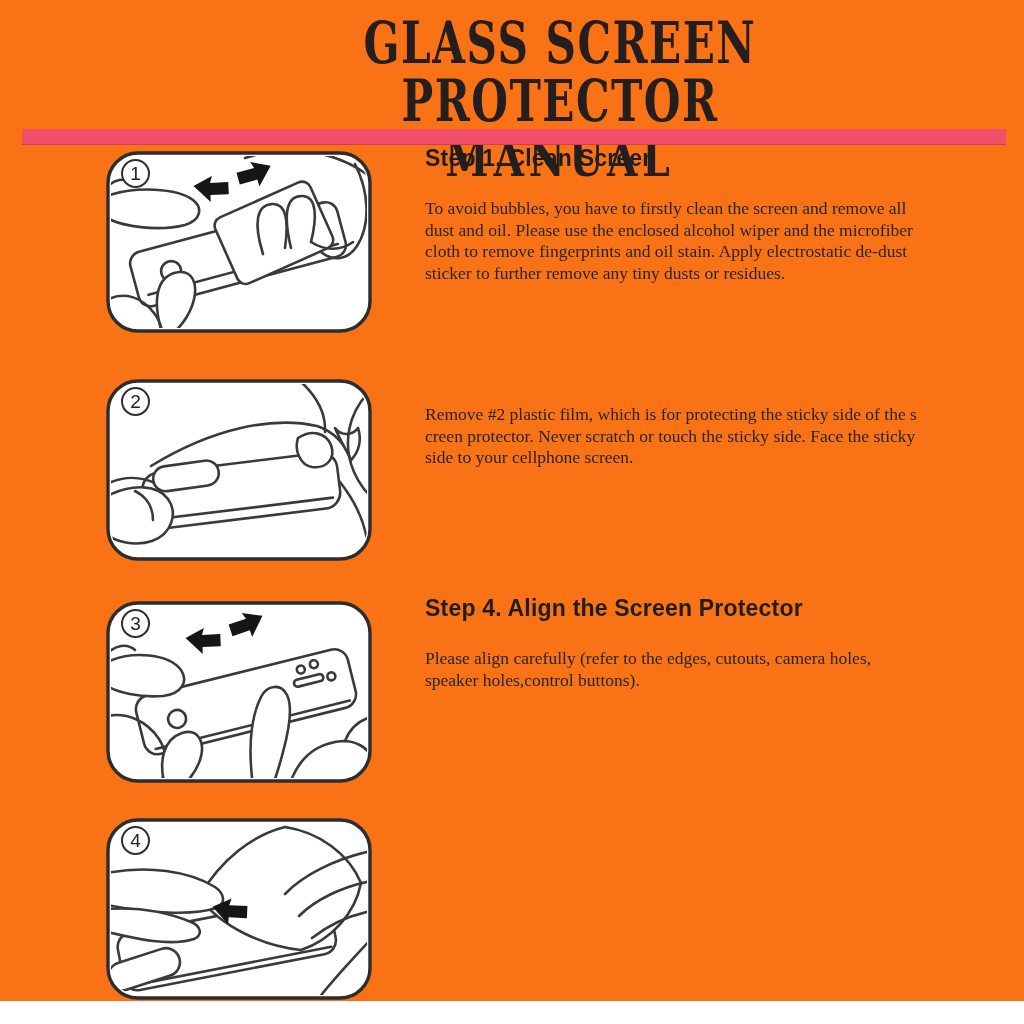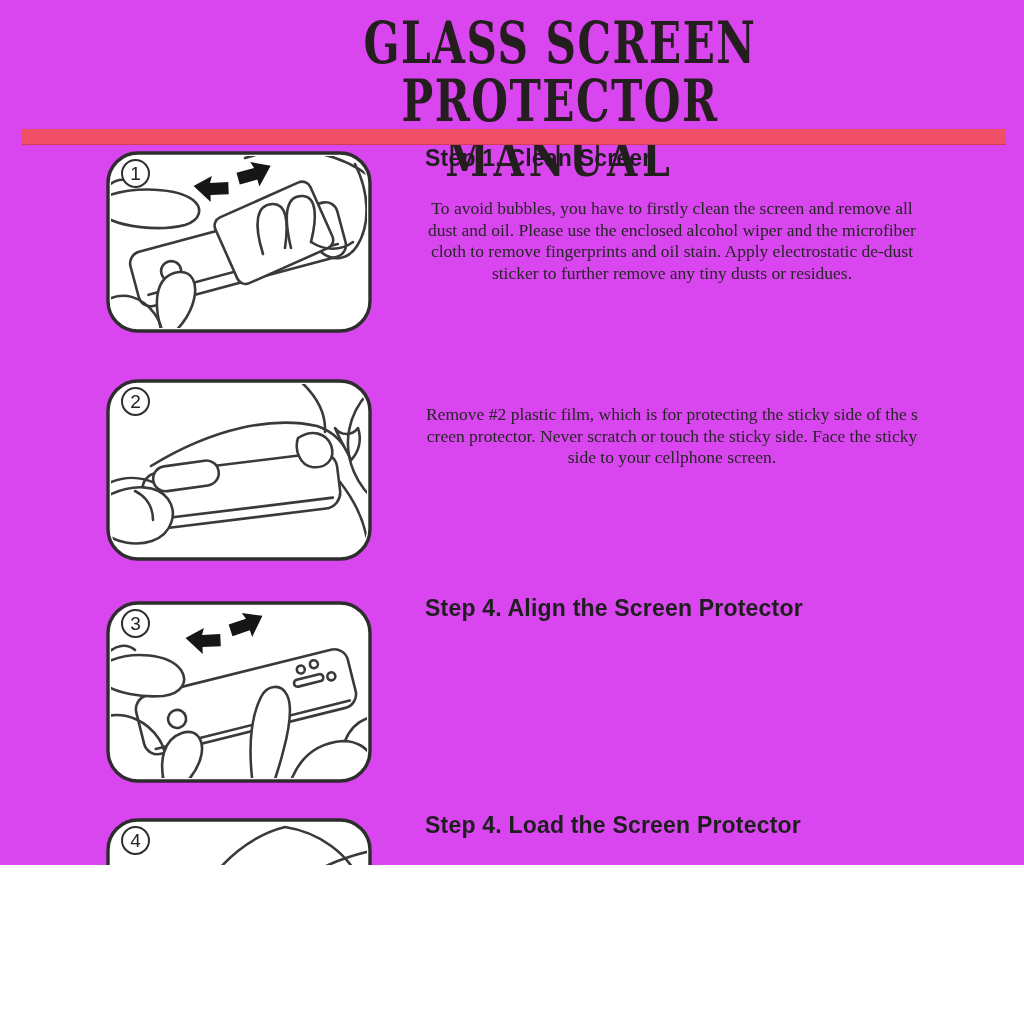--- a/index.html
+++ b/index.html
@@ -1,37 +1,37 @@
 <!DOCTYPE html>
 <html style="--accent: #f14e68;"><head>
 <meta charset="utf-8">
 <style>
   html,body{margin:0;padding:0;background:#ffffff;}
-  .page{position:relative;width:1024px;height:865px;background:#d946ef;overflow:hidden;
+  .page{position:relative;width:1024px;height:1001px;background:#f97316;overflow:hidden;
         font-family:"Liberation Sans",sans-serif;}
   
   .hdr{position:absolute;top:14px;left:96px;right:0;text-align:center;color:#241f1e;}
   .t1{font-family:"DejaVu Serif",serif;font-weight:800;font-size:57px;line-height:58px;
       letter-spacing:2px;transform:scaleX(.74);transform-origin:50% 0;}
   .t2{font-family:"DejaVu Serif",serif;font-weight:800;font-size:49px;line-height:50px;
       letter-spacing:6px;transform:scaleX(.80);transform-origin:50% 0;margin-top:4px;}
   .divider{position:absolute;left:22px;top:129px;width:984px;height:15px;
            background:var(--accent,#f14e68);border-bottom:1px solid #d23c55;}
   
   .step{position:absolute;left:105px;width:814px;display:flex;align-items:flex-start;}
   .fig{position:relative;width:268px;height:184px;margin:0;flex:none;}
   .fig svg{display:block;width:268px;height:184px;}
   .badge{position:absolute;left:16px;top:9px;width:29px;height:29px;border:2px solid #2f2f2f;
          border-radius:50%;display:flex;align-items:center;justify-content:center;
          font-size:19px;color:#222;background:#fff;box-sizing:border-box;}
   .txt{margin-left:52px;width:514px;}
   .txt h2{margin:-5px 0 0;font-size:23px;font-weight:700;color:#1e1e1e;letter-spacing:.2px;
           font-family:"Liberation Sans",sans-serif;}
   .txt p{margin:26px 0 0;font-family:"Liberation Serif",serif;font-size:17.5px;
-         line-height:21.5px;color:#262626;text-align:center;}
+         line-height:21.5px;color:#262626;}
   
   .f{fill:#fff;stroke:#2d2d2d;stroke-width:3.4;}
   .s{fill:none;stroke:#3a3a3a;stroke-width:2.6;stroke-linecap:round;stroke-linejoin:round;}
   .w{fill:#fff;stroke:#3a3a3a;stroke-width:2.6;stroke-linejoin:round;stroke-linecap:round;}
   .k{fill:#161616;stroke:none;}
 </style>
 </head>
 <body>
 
 <div class="page">
@@ -143,20 +143,21 @@
           <path class="s" d="M184,186 C193,158 212,143 238,141 C252,141 262,148 266,156"></path>
           <path class="s" d="M240,141 C245,128 255,120 266,117"></path>
           <path class="k" transform="translate(82,26) rotate(7)" d="M0,12 L17,0 L16,7 L34,4 L36,16 L18,19 L19,26 Z"></path>
           <path class="k" transform="translate(120,22) rotate(-28)" d="M36,12 L19,0 L20,7 L2,4 L0,16 L18,19 L17,26 Z"></path>
         </g>
       </svg>
       <span class="badge">3</span>
     </figure>
     <div class="txt">
       <h2>Step 4. Align the Screen Protector</h2>
+      <p>Please align carefully (refer to the edges, cutouts, camera holes, speaker holes,control buttons).</p>
     </div>
   </section>
 
   <section class="step" style="top:817px">
     <figure class="fig" aria-label="hands-pressing-protector-with-cloth">
       <svg viewBox="0 0 268 184">
         <defs>
             <clipPath id="c4">
               <rect x="6" y="6" width="256" height="172" rx="27"></rect>
             </clipPath>
@@ -176,17 +177,16 @@
           <path class="w" d="M2,92 C32,90 62,95 86,105 C96,109 98,118 89,122 C64,130 28,121 2,115 Z"></path>
           <g transform="rotate(-18 40 152)">
             <rect class="w" x="2" y="138" width="74" height="28" rx="14"></rect>
           </g>
           <path class="k" transform="translate(110,78) rotate(12)" d="M0,12 L17,0 L16,7 L34,4 L36,16 L18,19 L19,26 Z"></path>
         </g>
       </svg>
       <span class="badge">4</span>
     </figure>
     <div class="txt">
-      <h2>Step 4. Load the Screen Protector</h2>
     </div>
   </section>
 
 </div>
 
 </body></html>

